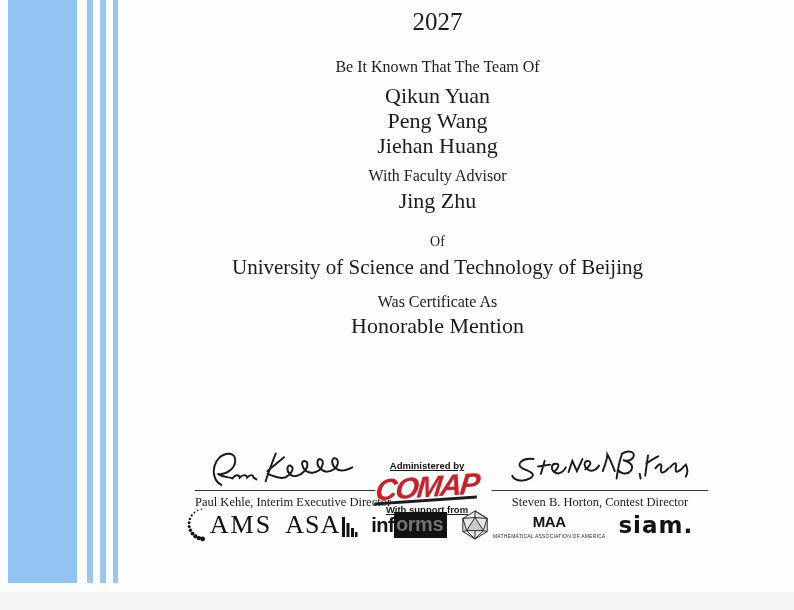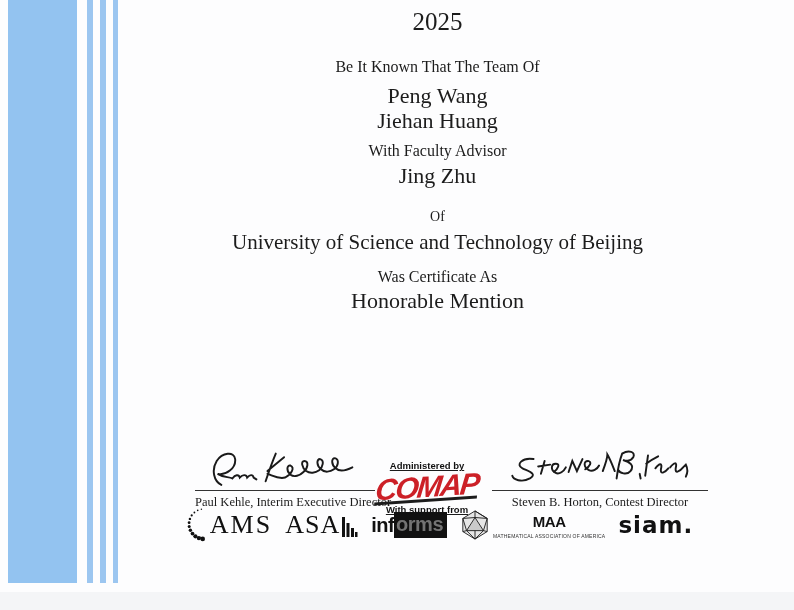--- a/index.html
+++ b/index.html
@@ -86,24 +86,25 @@
 </head>
 <body>
 
 <div class="band band-main"></div>
 <div class="stripe stripe-1"></div>
 <div class="stripe stripe-2"></div>
 <div class="stripe stripe-3"></div>
 <div class="bottom-edge"></div>
 
 <div class="content">
-  <div class="year">2025</div>
+  <div class="year">2027</div>
 
   <div class="small-line">Be It Known That The Team Of</div>
   <div class="team">
+    <div>Qikun Yuan</div>
     <div>Peng Wang</div>
     <div>Jiehan Huang</div>
   </div>
 
   <div class="advisor-intro">With Faculty Advisor</div>
   <div class="advisor">Jing Zhu</div>
 
   <div class="of-line">Of</div>
   <div class="institution">University of Science and Technology of Beijing</div>
 

